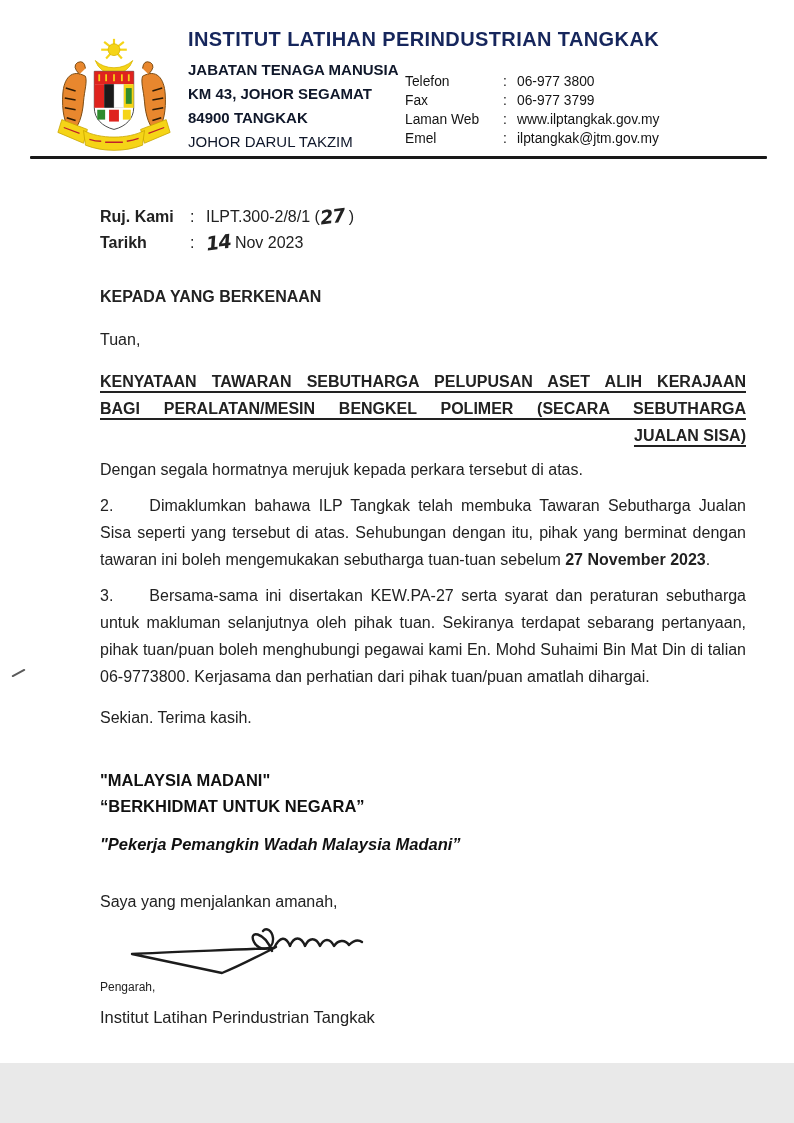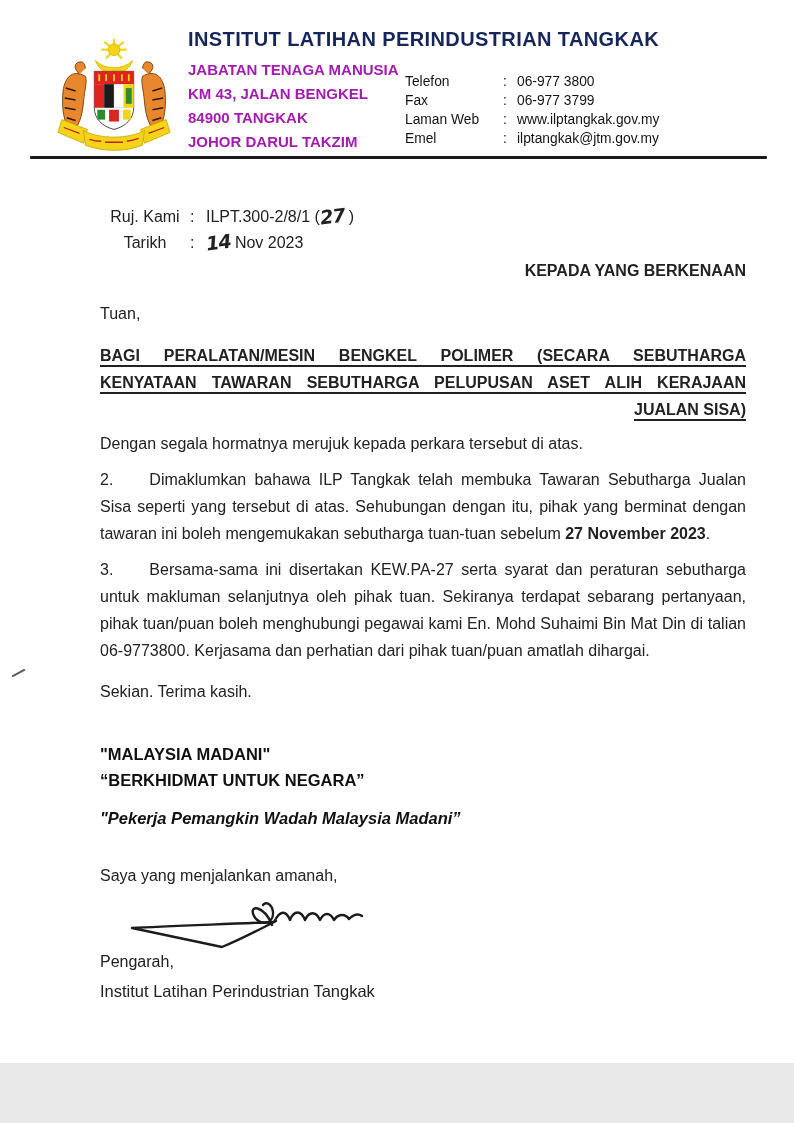--- a/index.html
+++ b/index.html
@@ -11,71 +11,71 @@
   
   .letterhead{position:absolute;left:0;top:0;width:794px;height:160px;}
   .crest{position:absolute;left:50px;top:36px;width:128px;height:116px;}
   .org-title{
     position:absolute;left:188px;top:28px;width:590px;
     font-size:20px;font-weight:800;letter-spacing:0.4px;
     color:#16265c;white-space:nowrap;
   }
   .org-address{
     position:absolute;left:188px;top:58px;width:212px;
-    font-size:15px;font-weight:600;color:#a21caf;line-height:24px;
-  }
-  .org-address .last{font-weight:700;}
+    font-size:15px;font-weight:600;color:#0f172a;line-height:24px;
+  }
+  .org-address .last{font-weight:400;}
   .contact-table{
     position:absolute;left:405px;top:72px;width:360px;
     font-size:13.8px;color:#141414;line-height:19px;
   }
   .contact-row{display:flex;}
   .contact-label{width:98px;flex:0 0 98px;}
   .contact-colon{width:14px;flex:0 0 14px;}
   .contact-value{flex:1;}
   .header-divider{
     position:absolute;left:30px;top:156px;width:737px;height:3px;
     background:#181818;border-radius:1px;
   }
   
   .letter-body{
     position:absolute;left:100px;top:203px;width:646px;
     font-size:16px;line-height:27px;color:#222;
   }
   .ref-block{line-height:25px;}
   .ref-row{display:flex;align-items:baseline;}
-  .ref-label{width:90px;flex:0 0 90px;font-weight:400;text-align:center;}
+  .ref-label{width:90px;flex:0 0 90px;font-weight:700;}
   .ref-colon{width:16px;flex:0 0 16px;}
   .handwritten{
     display:inline-block;font-family:"DejaVu Sans",sans-serif;
     font-style:italic;font-weight:600;font-size:19px;
     transform:rotate(-7deg) translateY(1px);letter-spacing:-1px;
   }
-  .recipient{margin-top:2px;font-weight:700;text-align:right;}
+  .recipient{margin-top:28px;font-weight:700;}
   .salutation{margin-top:16px;}
   .subject{margin-top:15px;font-weight:700;line-height:27px;}
   .subject .jline{
     text-align:justify;text-align-last:justify;
     text-decoration:underline;text-decoration-thickness:1.6px;text-underline-offset:4px;
   }
   .subject .lline{
     text-decoration:underline;text-decoration-thickness:1.6px;text-underline-offset:4px;text-align:right;
   }
   .para{margin-top:9px;text-align:justify;}
   .para.first{margin-top:7px;}
   .pnum{display:inline-block;}
   .ptab{display:inline-block;width:36px;}
   .closing{margin-top:14px;}
   .slogans{margin-top:36px;font-weight:800;font-size:16.5px;line-height:26px;color:#111;}
   .motto{margin-top:12px;font-weight:800;font-style:italic;font-size:16.5px;color:#111;}
   .signoff-intro{margin-top:30px;}
   .signature-wrap{margin-top:6px;margin-left:22px;height:50px;position:relative;}
   .signature-wrap svg{position:absolute;left:0;top:0;}
   .signer-name{font-weight:700;margin-top:-4px;position:relative;}
-  .signer-title{font-size:16px;margin-top:3px;}
+  .signer-title{font-size:12px;margin-top:3px;}
   .signer-org{font-size:16.5px;margin-top:3px;}
   .pen-mark{
     position:absolute;left:11px;top:672px;width:15px;height:2px;
     background:#5a5a5a;transform:rotate(-28deg);border-radius:1px;
   }
 </style>
 </head>
 <body>
 
 <div class="page">
@@ -131,21 +131,21 @@
       <path d="M118 84 L92 94 L96 108 L122 97 Z" fill="#f5d417" stroke="#c8a400" stroke-width="0.8"></path>
       <path d="M34 95 C50 104 80 104 96 95 L94 110 C76 117 54 117 36 110 Z" fill="#f5d417" stroke="#c8a400" stroke-width="0.8"></path>
       <path d="M40 104 q6 2 12 2 M56 107 h18 M78 106 q6 -1 12 -3" stroke="#c0212b" stroke-width="1.4" fill="none"></path>
       <path d="M14 92 l16 6 M100 98 l16 -6" stroke="#c0212b" stroke-width="1.2" fill="none"></path>
     </svg>
 
     <div class="org-title">INSTITUT LATIHAN PERINDUSTRIAN TANGKAK</div>
 
     <div class="org-address">
       <div>JABATAN TENAGA MANUSIA</div>
-      <div>KM 43, JALAN BENGKEL</div>
+      <div>KM 43, JOHOR SEGAMAT</div>
       <div>84900 TANGKAK</div>
       <div class="last">JOHOR DARUL TAKZIM</div>
     </div>
 
     <div class="contact-table">
       <div class="contact-row">
         <span class="contact-label">Telefon</span>
         <span class="contact-colon">:</span>
         <span class="contact-value">06-977 3800</span>
       </div>
@@ -184,22 +184,22 @@
         <span class="ref-colon">:</span>
         <span><span class="handwritten">14</span>&nbsp;<span>Nov 2023</span></span>
       </div>
     </div>
 
     <div class="recipient">KEPADA YANG BERKENAAN</div>
 
     <div class="salutation">Tuan,</div>
 
     <div class="subject">
+      <div class="jline">KENYATAAN TAWARAN SEBUTHARGA PELUPUSAN ASET ALIH KERAJAAN</div>
       <div class="jline">BAGI PERALATAN/MESIN BENGKEL POLIMER (SECARA SEBUTHARGA</div>
-      <div class="jline">KENYATAAN TAWARAN SEBUTHARGA PELUPUSAN ASET ALIH KERAJAAN</div>
       <div class="lline">JUALAN SISA)</div>
     </div>
 
     <div class="para first">Dengan segala hormatnya merujuk kepada perkara tersebut di atas.</div>
 
     <div class="para">
       <span class="pnum">2.</span><span class="ptab"></span><span>Dimaklumkan bahawa ILP Tangkak telah membuka Tawaran Sebutharga Jualan Sisa seperti yang tersebut di atas. Sehubungan dengan itu, pihak yang berminat dengan tawaran ini boleh mengemukakan sebutharga tuan-tuan sebelum </span><b>27 November 2023</b><span>.</span>
     </div>
 
     <div class="para">

